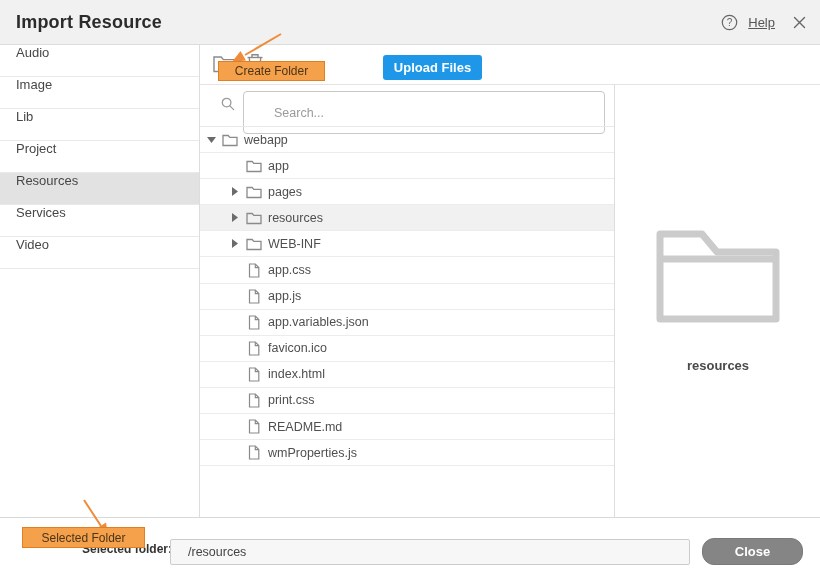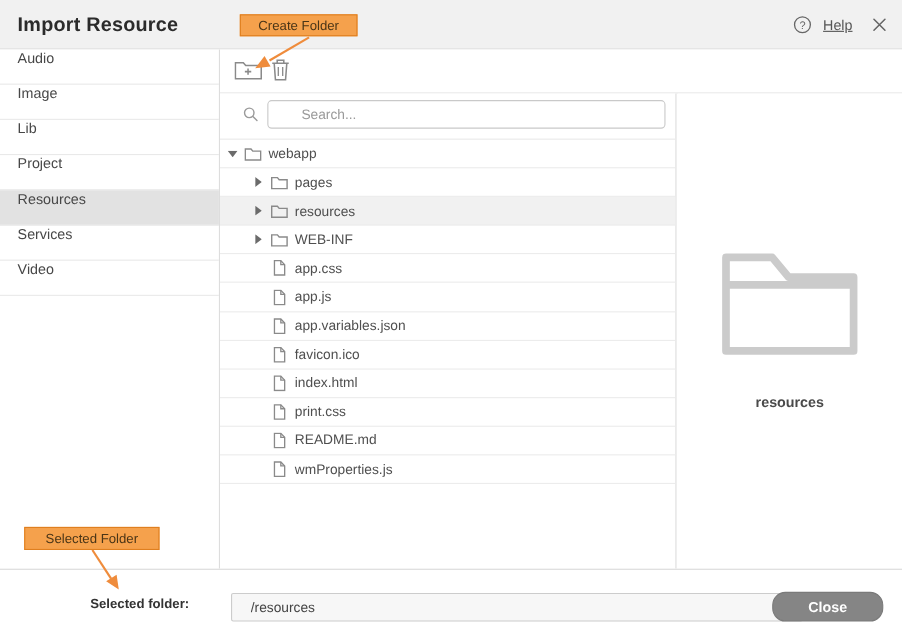--- a/index.html
+++ b/index.html
@@ -10,21 +10,21 @@
   
   .header { position:absolute; left:0; top:0; width:820px; height:45px;
             background:#f1f1f1; border-bottom:1px solid #dcdcdc; }
   .title { position:absolute; left:16px; top:12px; font-size:18px; font-weight:bold; color:#2b2b2b; letter-spacing:.2px; }
   .help-group { position:absolute; right:14px; top:0; height:45px; display:flex; align-items:center; gap:10px; }
   .help-label { font-size:13px; color:#555; margin-right:8px;text-decoration:underline; }
   .icon-btn { display:flex; align-items:center; justify-content:center; cursor:pointer; background:none; border:none; }
 
   
   .badge { position:absolute; background:#f5a14c; border:1px solid #df7f1f; color:#4a3517;
-           font-size:12px; display:flex; align-items:center; justify-content:center; z-index:30; }
+           font-size:12px; display:flex; align-items:center; justify-content:center; z-index:30;margin-top:48px; }
   .badge-create { left:218px; top:13px; width:107px; height:20px; }
   .badge-selected { left:22px; top:479px; width:123px; height:21px; }
   .arrows { position:absolute; left:0; top:0; width:820px; height:581px; pointer-events:none; z-index:29; }
 
   
   .sidebar { position:absolute; left:0; top:45px; width:200px; height:472px;
              border-right:1px solid #ddd; background:#fff; }
   .side-item { height:32px; display:flex; padding-left:16px;
                border-bottom:1px solid #e9e9e9; font-size:13px; color:#474747; cursor:pointer; }
   .side-item.selected { background:#e2e2e2; }
@@ -35,21 +35,21 @@
   .tool-icon { position:absolute; background:none; border:none; cursor:pointer; }
   .tool-new-folder { left:13px; top:9px; }
   .tool-trash { left:46px; top:8px; }
   .upload-btn { position:absolute; left:183px; top:10px; width:99px; height:25px;
                 background:#1e97e8; color:#fff; border:none; border-radius:3px;
                 font-size:13px; font-weight:bold; cursor:pointer; font-family:inherit; }
 
   
   .middle { position:absolute; left:200px; top:85px; width:415px; height:432px;
             border-right:1px solid #ddd; background:#fff; }
-  .search-wrap { position:absolute; left:12px; top:6px; width:393px; height:26px;padding-left:31px; }
+  .search-wrap { position:absolute; left:12px; top:6px; width:393px; height:43px;padding-left:31px; }
   .search-input { width:100%; height:100%; border:1px solid #c9c9c9; border-radius:4px;
                   padding-left:30px; font-size:12.5px; color:#555; font-family:inherit; outline:none; background:#fff; }
   .search-input::placeholder { color:#9a9a9a; }
   .search-icon { position:absolute; left:9px; top:6px; }
 
   .tree { position:absolute; left:0; top:41px; width:414px; border-top:1px solid #e9e9e9; }
   .tree-row { height:26.1px; display:flex; align-items:center; border-bottom:1px solid #ececec;
               font-size:12.5px; color:#4f4f4f; cursor:pointer; }
   .tree-row.level-0 { padding-left:4px; }
   .tree-row.level-1 { padding-left:28px; }
@@ -68,21 +68,21 @@
   .big-folder { position:absolute; left:40px; top:143px; }
   .preview-label { position:absolute; left:0; top:273px; width:204px; text-align:center;
                    font-size:13px; font-weight:bold; color:#4a4a4a; }
 
   
   .footer { position:absolute; left:0; top:517px; width:820px; height:64px;
             background:#fff; border-top:1px solid #d9d9d9; }
   .footer-label { position:absolute; left:82px; top:24px; font-size:12px; font-weight:bold; color:#333; }
   .folder-input { position:absolute; left:170px; top:21px; width:520px; height:26px;
                   background:#f7f7f7; border:1px solid #ccc; border-radius:2px;
-                  font-size:12.5px; color:#444; padding-left:17px; font-family:inherit; outline:none;margin-left:40px; }
+                  font-size:12.5px; color:#444; padding-left:17px; font-family:inherit; outline:none; }
   .close-btn { position:absolute; left:702px; top:20px; width:101px; height:27px;
                background:#858585; border:1px solid #7a7a7a; border-radius:12px;
                color:#fff; font-size:13px; font-weight:bold; cursor:pointer; font-family:inherit; }
 </style>
 </head>
 <body>
 
 <div class="stage">
 
   <div class="header">
@@ -144,20 +144,21 @@
       </svg>
     </span>
     <span class="tool-icon tool-trash">
       <svg width="18" height="21" viewBox="0 0 18 21">
         <path d="M1.5 4.5 H16.5" stroke="#8a8a8a" stroke-width="1.4"></path>
         <path d="M6 4.2 V1.8 H12 V4.2" fill="none" stroke="#8a8a8a" stroke-width="1.4"></path>
         <path d="M3.3 4.8 L4.4 19.5 H13.6 L14.7 4.8" fill="none" stroke="#8a8a8a" stroke-width="1.4"></path>
         <path d="M7 8 V16 M11 8 V16" stroke="#8a8a8a" stroke-width="1.2"></path>
       </svg>
     </span>
+    <button class="upload-btn">Upload Files</button>
   </div>
 
   <div class="middle">
     <div class="search-wrap">
       <input class="search-input" type="text" placeholder="Search..." style="">
       <span class="search-icon">
         <svg width="14" height="14" viewBox="0 0 14 14">
           <circle cx="5.6" cy="5.6" r="4.3" fill="none" stroke="#9a9a9a" stroke-width="1.3"></circle>
           <path d="M8.9 8.9 L12.6 12.6" stroke="#9a9a9a" stroke-width="1.3" stroke-linecap="round"></path>
         </svg>
@@ -172,20 +173,33 @@
 
     </span>
     <span class="node-icon">
       <svg class="folder-svg" width="16" height="14" viewBox="0 0 16 14">
         <path d="M1 12.5 V2.5 H6.2 L7.8 4.4 H15 V12.5 Z" fill="none" stroke="#8a8a8a" stroke-width="1.3"></path>
       </svg>
 
     </span>
     <span class="tree-label">webapp</span>
   </div>
+        <div class="tree-row level-1 type-folder caret-none">
+    <span class="caret-slot">
+      
+      
+    </span>
+    <span class="node-icon">
+      <svg class="folder-svg" width="16" height="14" viewBox="0 0 16 14">
+        <path d="M1 12.5 V2.5 H6.2 L7.8 4.4 H15 V12.5 Z" fill="none" stroke="#8a8a8a" stroke-width="1.3"></path>
+      </svg>
+
+    </span>
+    <span class="tree-label">app</span>
+  </div>
         <div class="tree-row level-1 type-folder caret-right">
     <span class="caret-slot">
 
       <svg class="caret-right-icon" width="6" height="9" viewBox="0 0 6 9">
               <polygon points="0,0 0,9 6,4.5" fill="#6b6b6b"></polygon>
             </svg>
     </span>
     <span class="node-icon">
       <svg class="folder-svg" width="16" height="14" viewBox="0 0 16 14">
         <path d="M1 12.5 V2.5 H6.2 L7.8 4.4 H15 V12.5 Z" fill="none" stroke="#8a8a8a" stroke-width="1.3"></path>

